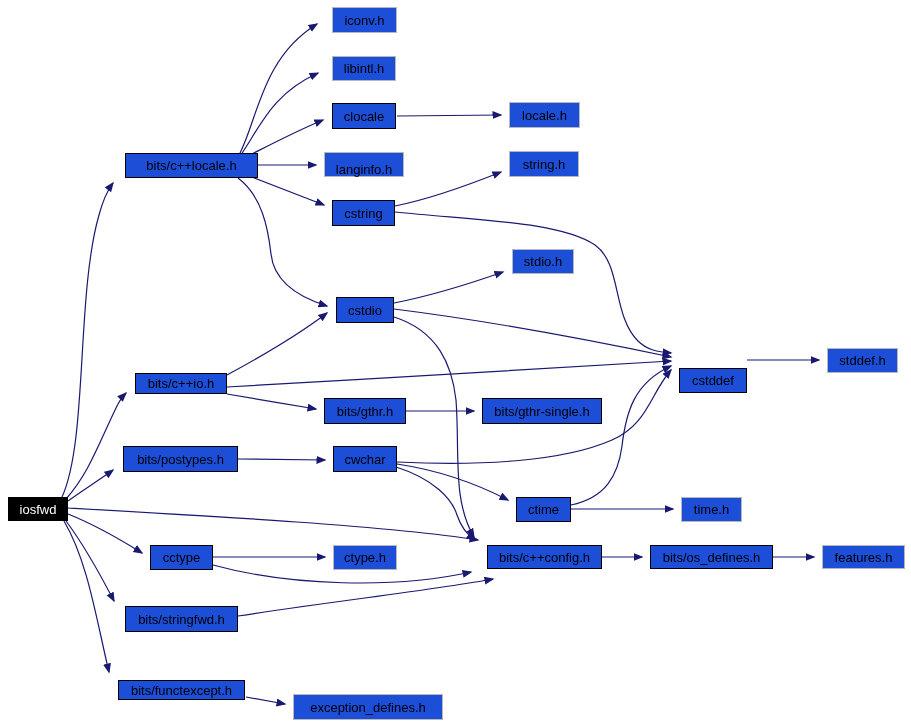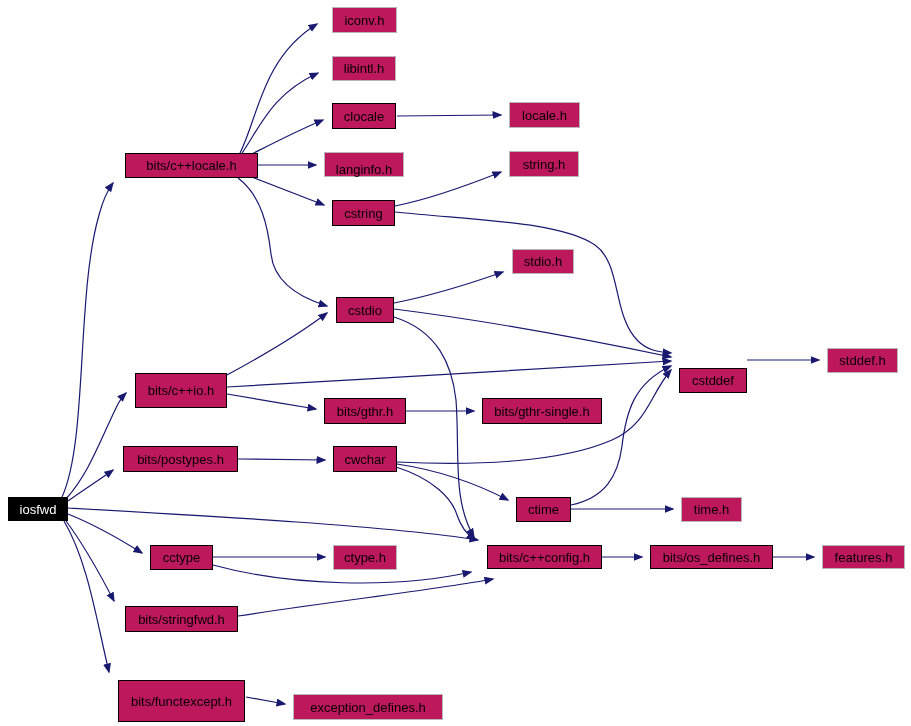--- a/index.html
+++ b/index.html
@@ -1,19 +1,19 @@
 <!DOCTYPE html>
 <html><head>
 <meta charset="utf-8">
 <style>
   html,body{margin:0;padding:0;background:#ffffff;}
   #stage{position:relative;width:911px;height:726px;background:#ffffff;overflow:hidden;
          font-family:"Liberation Sans","DejaVu Sans",sans-serif;}
   #edge-layer{position:absolute;left:0;top:0;width:911px;height:726px;}
-  .node{position:absolute;box-sizing:border-box;background:#be185d;
+  .node{position:absolute;box-sizing:border-box;background:#1d4ed8;
         display:flex;align-items:center;justify-content:center;
         font-size:13px;color:#000000;white-space:nowrap;line-height:1;}
   .node.internal{border:1px solid #000000;}
   .node.external{border:1px solid #b8b8b8;}
   .node.root{border:1px solid #000000;background:#000000;color:#ffffff;}
 </style>
 </head>
 <body>
 
 <div id="stage" style="background: rgb(255, 255, 255);">
@@ -95,21 +95,21 @@
       </div>
       <div class="node internal" style="left: 336px; top: 297px; width: 58px; height: 26px; border-color: rgb(0, 0, 0);">
         <span>cstdio</span>
       </div>
       <div class="node internal" style="left: 679px; top: 348px; width: 68px; height: 25px; border-color: rgb(0, 0, 0); margin-top: 20px;">
         <span>cstddef</span>
       </div>
       <div class="node external" style="left: 827px; top: 348px; width: 71px; height: 25px; border-color: rgb(184, 184, 184);">
         <span>stddef.h</span>
       </div>
-      <div class="node internal" style="left: 135px; top: 373px; width: 92px; height: 35px; border-color: rgb(0, 0, 0);">
+      <div class="node internal" style="left: 135px; top: 373px; width: 92px; height: 21px; border-color: rgb(0, 0, 0);">
         <span>bits/c++io.h</span>
       </div>
       <div class="node internal" style="left: 324px; top: 398px; width: 82px; height: 26px; border-color: rgb(0, 0, 0);">
         <span>bits/gthr.h</span>
       </div>
       <div class="node internal" style="left: 482px; top: 398px; width: 120px; height: 26px; border-color: rgb(0, 0, 0);">
         <span>bits/gthr-single.h</span>
       </div>
       <div class="node internal" style="left: 123px; top: 446px; width: 115px; height: 26px; border-color: rgb(0, 0, 0);">
         <span>bits/postypes.h</span>
@@ -134,20 +134,20 @@
       </div>
       <div class="node internal" style="left: 650px; top: 545px; width: 123px; height: 24px; border-color: rgb(0, 0, 0);">
         <span>bits/os_defines.h</span>
       </div>
       <div class="node external" style="left: 822px; top: 545px; width: 83px; height: 24px; border-color: rgb(184, 184, 184);">
         <span>features.h</span>
       </div>
       <div class="node internal" style="left: 125px; top: 606px; width: 113px; height: 26px; border-color: rgb(0, 0, 0);">
         <span>bits/stringfwd.h</span>
       </div>
-      <div class="node internal" style="left: 118px; top: 680px; width: 127px; height: 42px; border-color: rgb(0, 0, 0);">
+      <div class="node internal" style="left: 118px; top: 680px; width: 127px; height: 20px; border-color: rgb(0, 0, 0);">
         <span>bits/functexcept.h</span>
       </div>
       <div class="node external" style="left: 293px; top: 694px; width: 150px; height: 26px; border-color: rgb(184, 184, 184);">
         <span>exception_defines.h</span>
       </div>
     </div>
 </div>
 
 </body></html>

